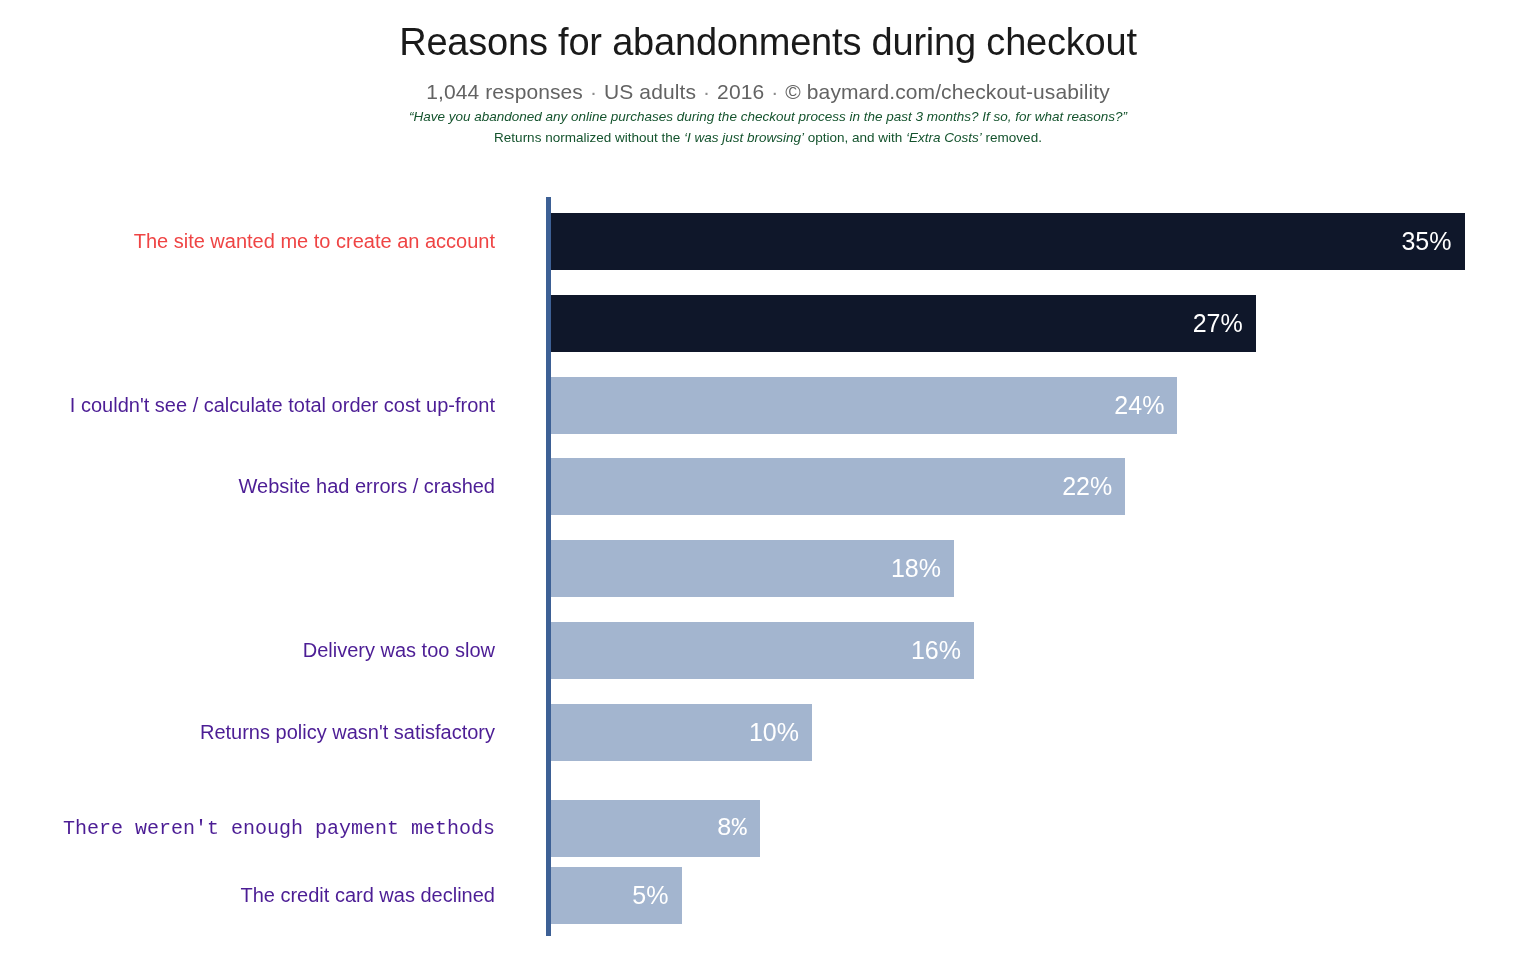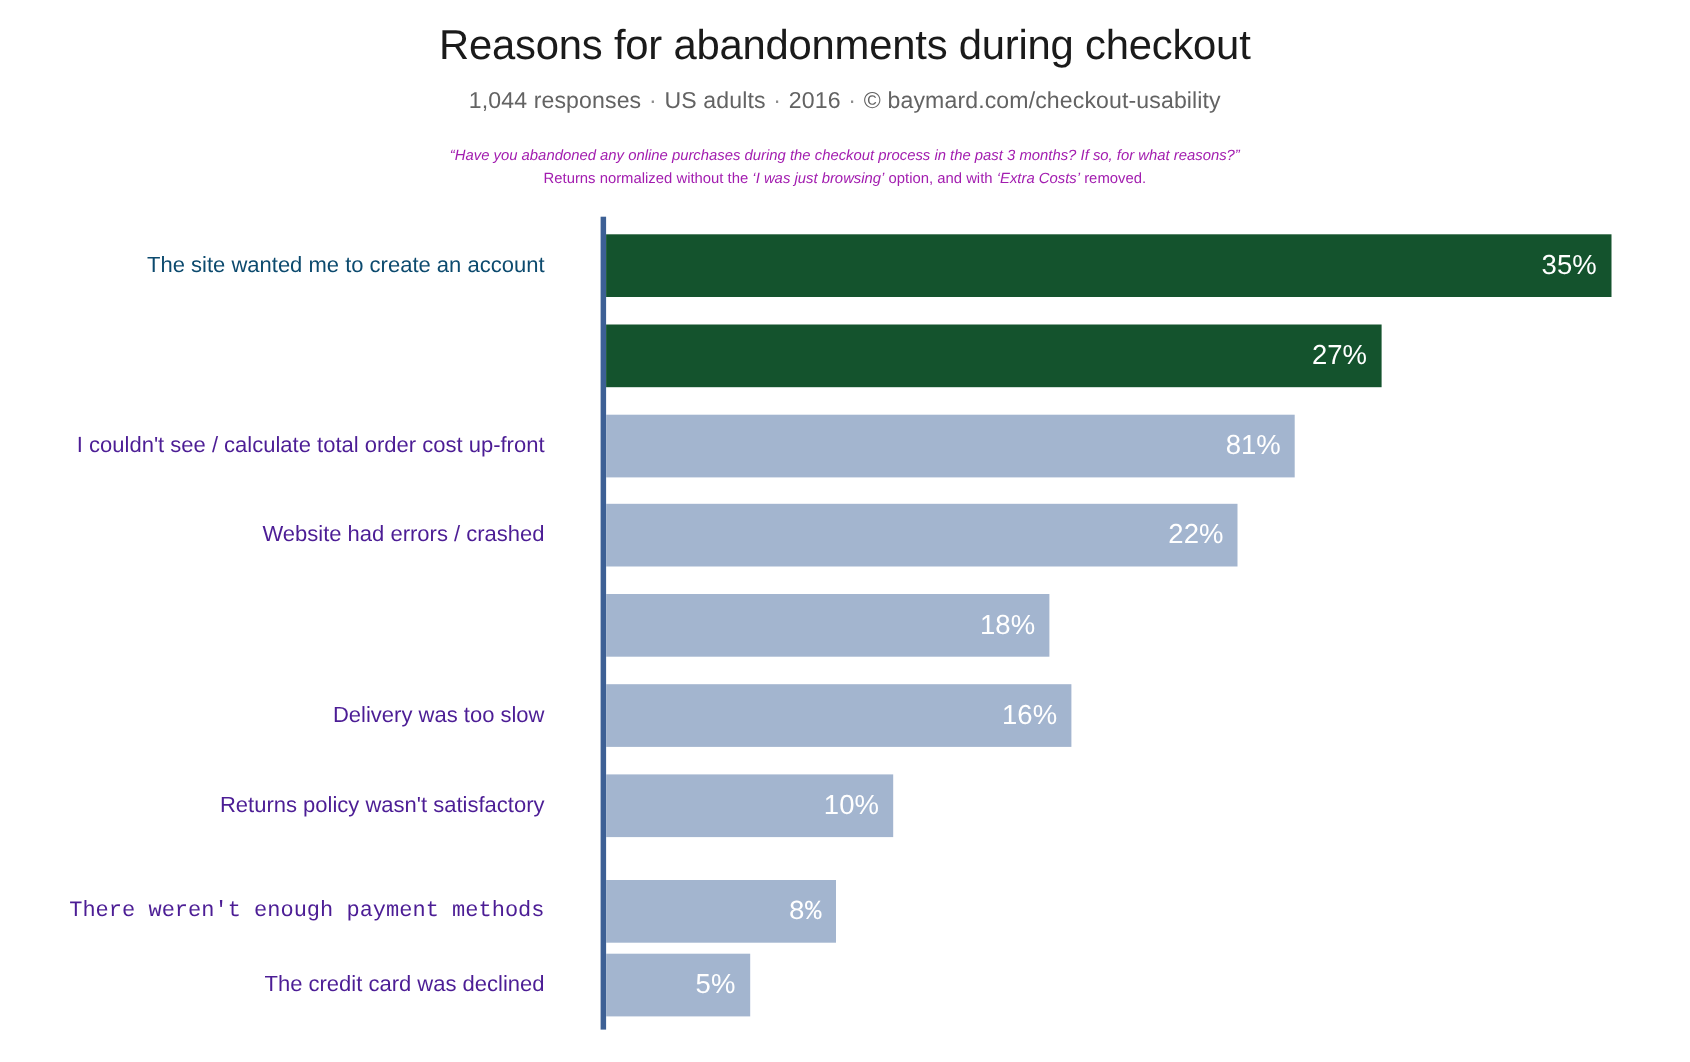--- a/index.html
+++ b/index.html
@@ -32,22 +32,22 @@
     margin-top: 16px;
     font-size: 21px;
     color: #636363;
     letter-spacing: 0.1px;
   }
   .chart-subtitle .sep {
     color: #8c8c8c;
     padding: 0 7px;
   }
   .notes {
-    margin-top: 27px;
-    color: #a21caf;
+    margin-top: 3px;
+    color: #14532d;
     line-height: 1.55;
   }
   .note-line {
     font-size: 13.5px;
   }
   .note-line .it { font-style: italic; }
 
   
   .plot {
     position: absolute;
@@ -78,34 +78,34 @@
     width: 495px;
     height: 57px;
     display: flex;
     align-items: center;
     justify-content: flex-end;
     font-size: 20px;
     color: #4c1d95;
     white-space: nowrap;
   }
   .row.emph .row-label {
-    color: #0c4a6e;
+    color: #ef4444;
   }
   .bar {
     position: absolute;
     left: 551px;
     top: 0;
     height: 57px;
     background: #a3b5cf;
     display: flex;
     align-items: center;
     justify-content: flex-end;
   }
   .row.emph .bar {
-    background: #14532d;
+    background: #0f172a;
   }
   .bar-value {
     color: #ffffff;
     font-size: 25px;
     padding-right: 13px;
     white-space: nowrap;
   }
 </style>
 </head>
 <body>
@@ -137,21 +137,21 @@
         </div>
       </div>
       <div class="row emph" style="top: 294.8px;">
         <div class="bar" style="width: 704.7px; left: 551px;">
           <span class="bar-value">27%</span>
         </div>
       </div>
       <div class="row" style="top: 376.6px;">
         <div class="row-label">I couldn't see / calculate total order cost up-front</div>
         <div class="bar" style="width: 626.4px; left: 551px;">
-          <span class="bar-value">81%</span>
+          <span class="bar-value">24%</span>
         </div>
       </div>
       <div class="row" style="top: 458.4px;">
         <div class="row-label">Website had errors / crashed</div>
         <div class="bar" style="width: 574.2px; left: 551px;">
           <span class="bar-value">22%</span>
         </div>
       </div>
       <div class="row" style="top: 540.2px;">
         <div class="bar" style="width: 403px; left: 551px;">

